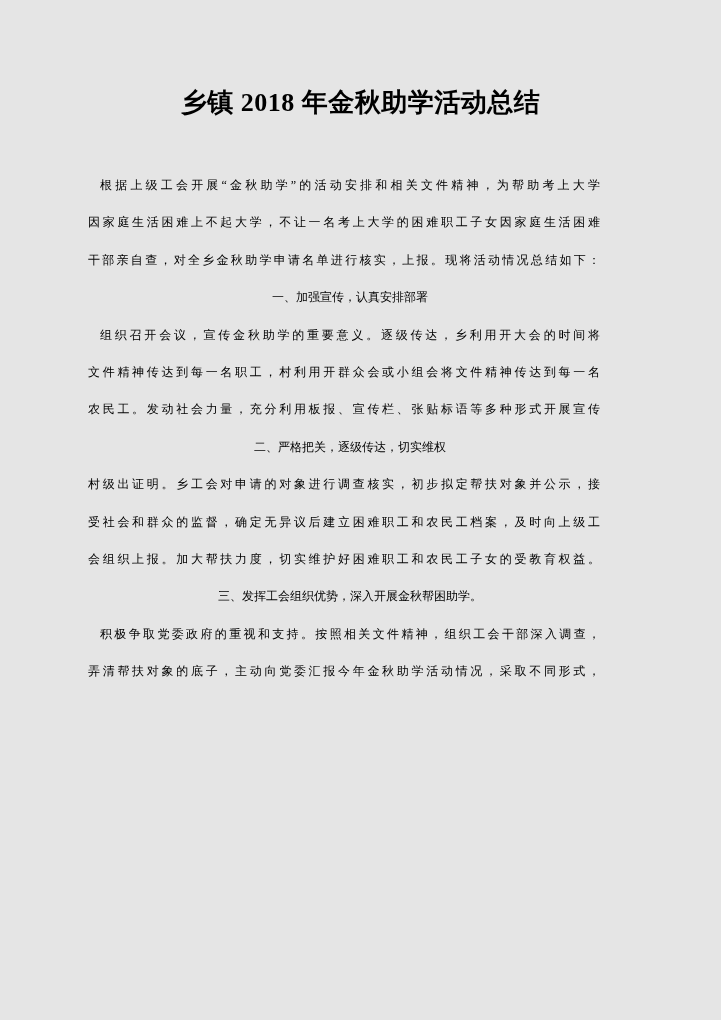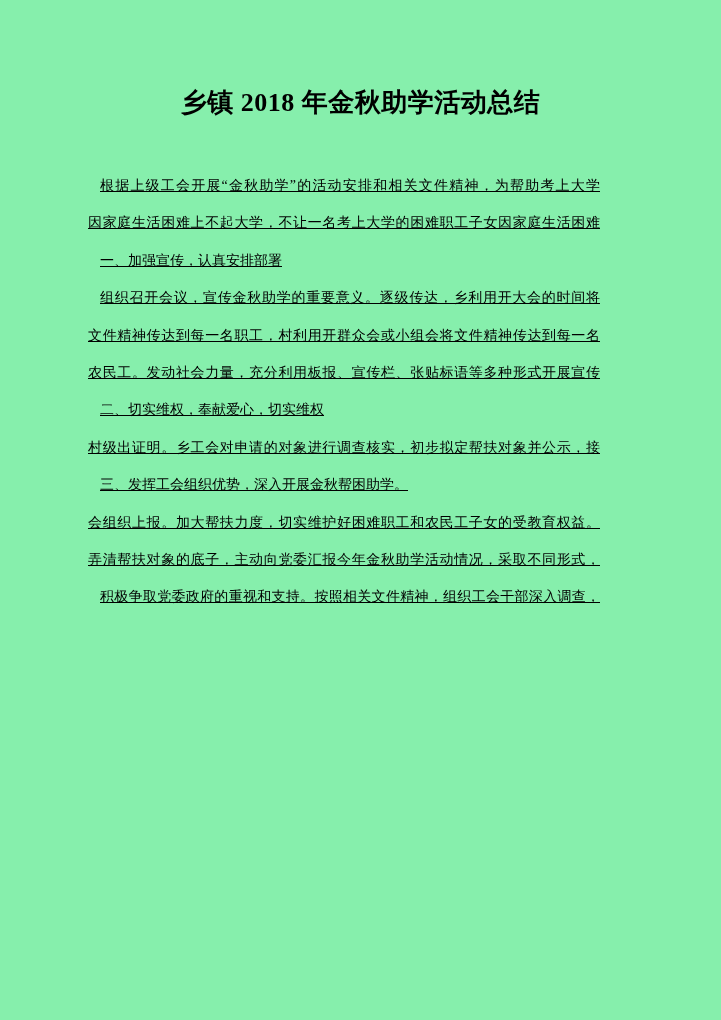--- a/index.html
+++ b/index.html
@@ -10,21 +10,21 @@
     width: 721px;
     height: 1020px;
     background: #ffffff;
     font-family: "Liberation Serif", "DejaVu Serif", serif;
     color: #000000;
   }
   .page {
     position: relative;
     width: 721px;
     height: 1020px;
-    background: #86efac;
+    background: #e5e5e5;
     overflow: hidden;
   }
   .doc-title {
     position: absolute;
     top: 84px;
     left: 0;
     width: 721px;
     margin: 0;
     text-align: center;
     font-size: 26px;
@@ -32,51 +32,52 @@
     font-weight: bold;
     letter-spacing: 0.5px;
   }
   .doc-body {
     position: absolute;
     top: 167px;
     left: 88px;
     width: 512px;
   }
   .line {
-    font-size: 14px;
+    font-size: 12px;
     line-height: 37.4px;
     height: 37.4px;
     overflow: hidden;
     letter-spacing: 0;
-    text-decoration: underline;
   }
   .line.justify {
     text-align: justify;
     text-align-last: justify;
     text-justify: inter-ideograph;
   }
   .line.indent {
     text-indent: 12px;
   }
   .line.heading {
-    text-align: left;
+    text-align: center;
   }
 </style>
 </head>
 <body>
 
 <div class="page">
   <h1 class="doc-title">乡镇 2018 年金秋助学活动总结</h1>
   <div class="doc-body">
       <div class="line justify indent">根据上级工会开展“金秋助学”的活动安排和相关文件精神，为帮助考上大学</div>
       <div class="line justify">因家庭生活困难上不起大学，不让一名考上大学的困难职工子女因家庭生活困难</div>
+      <div class="line justify">干部亲自查，对全乡金秋助学申请名单进行核实，上报。现将活动情况总结如下：</div>
       <div class="line heading indent">一、加强宣传，认真安排部署</div>
       <div class="line justify indent">组织召开会议，宣传金秋助学的重要意义。逐级传达，乡利用开大会的时间将</div>
       <div class="line justify">文件精神传达到每一名职工，村利用开群众会或小组会将文件精神传达到每一名</div>
       <div class="line justify">农民工。发动社会力量，充分利用板报、宣传栏、张贴标语等多种形式开展宣传</div>
-      <div class="line heading indent">二、切实维权，奉献爱心，切实维权</div>
+      <div class="line heading indent">二、严格把关，逐级传达，切实维权</div>
       <div class="line justify">村级出证明。乡工会对申请的对象进行调查核实，初步拟定帮扶对象并公示，接</div>
+      <div class="line justify">受社会和群众的监督，确定无异议后建立困难职工和农民工档案，及时向上级工</div>
+      <div class="line justify">会组织上报。加大帮扶力度，切实维护好困难职工和农民工子女的受教育权益。</div>
       <div class="line heading indent">三、发挥工会组织优势，深入开展金秋帮困助学。</div>
-      <div class="line justify">会组织上报。加大帮扶力度，切实维护好困难职工和农民工子女的受教育权益。</div>
+      <div class="line justify indent">积极争取党委政府的重视和支持。按照相关文件精神，组织工会干部深入调查，</div>
       <div class="line justify">弄清帮扶对象的底子，主动向党委汇报今年金秋助学活动情况，采取不同形式，</div>
-      <div class="line justify indent">积极争取党委政府的重视和支持。按照相关文件精神，组织工会干部深入调查，</div>
     </div>
 </div>
 
 </body></html>

